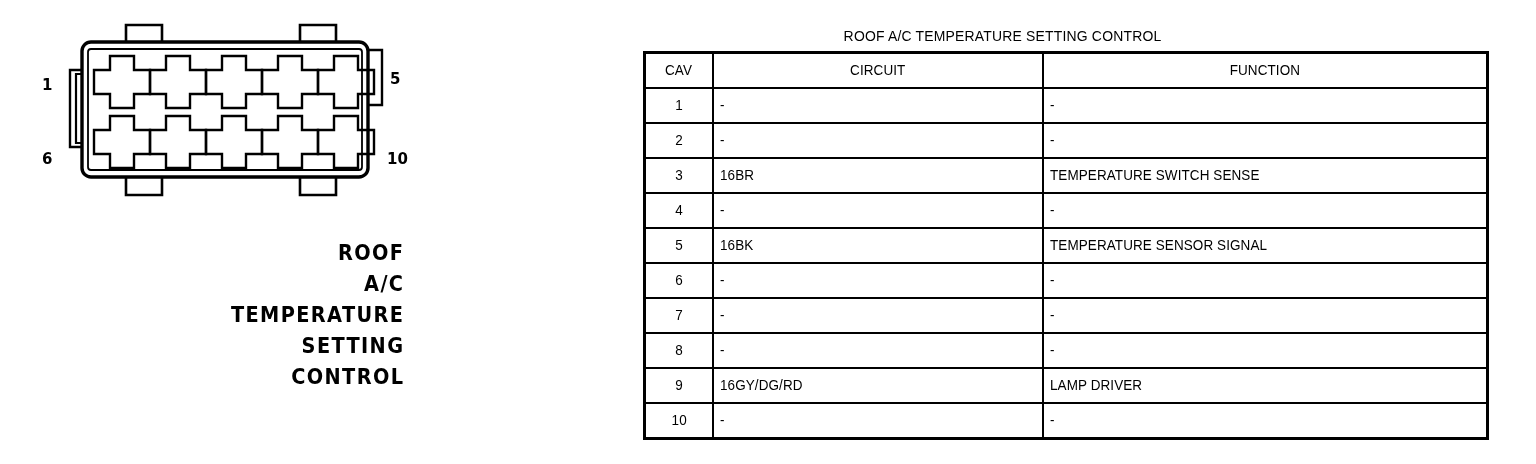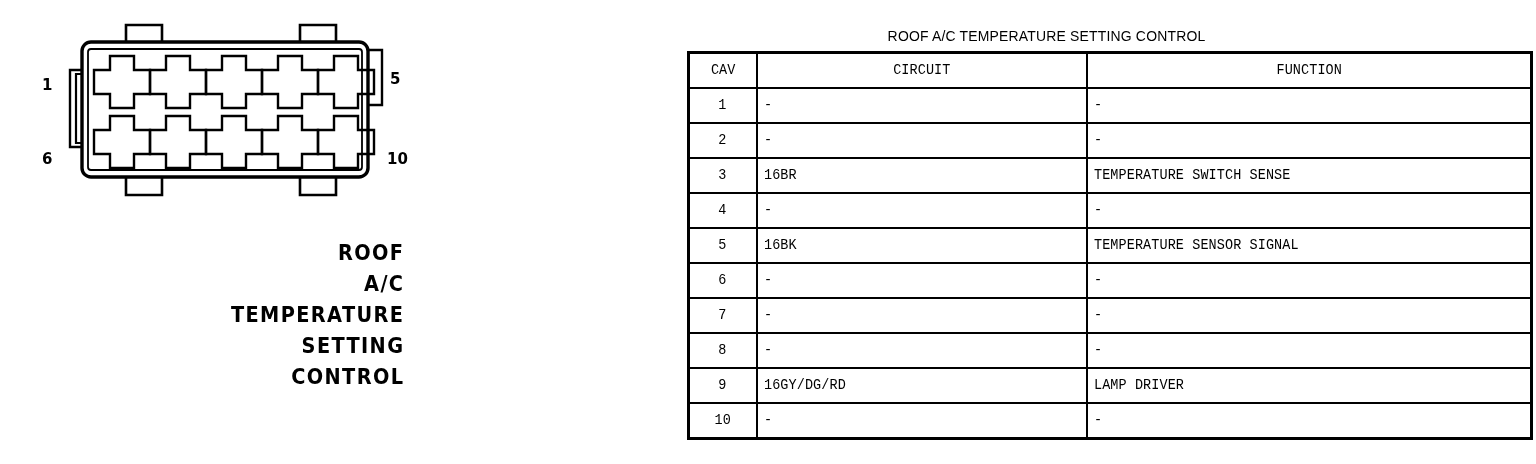--- a/index.html
+++ b/index.html
@@ -65,21 +65,20 @@
     transform: scaleX(0.92);
     white-space: nowrap;
   }
 
   
   #table-panel {
     position: absolute;
     left: 643px;
     top: 28px;
     width: 719px;
-    margin-left: 44px;
   }
 
   #table-title {
     font-family: "Liberation Sans", sans-serif;
     font-size: 15px;
     font-weight: 400;
     letter-spacing: 0.2px;
     text-align: center;
     transform: scaleX(0.93);
     white-space: nowrap;
@@ -96,21 +95,21 @@
   }
   table#pinout-table col.col-cav   { width: 68px; }
   table#pinout-table col.col-circ  { width: 330px; }
   table#pinout-table col.col-func  { width: 445px; }
 
   table#pinout-table th,
   table#pinout-table td {
     border: 2px solid #000;
     height: 33px;
     padding: 0 0 0 6px;
-    font-family: Liberation Mono, monospace;
+    font-family: Liberation Sans, sans-serif;
     font-size: 14.5px;
     font-weight: 400;
     letter-spacing: 0.1px;
     line-height: 1;
     vertical-align: middle;
     white-space: nowrap;
     overflow: hidden;
   }
   table#pinout-table th {
     text-align: center;

